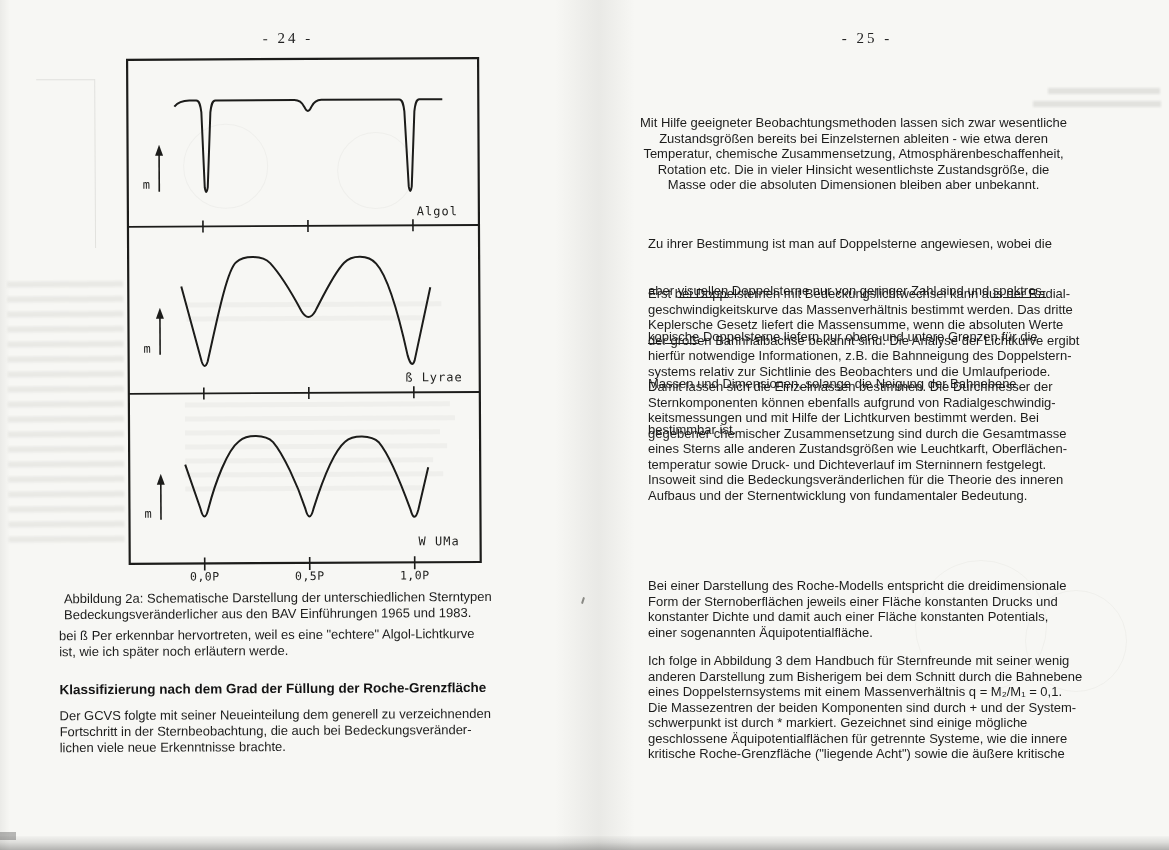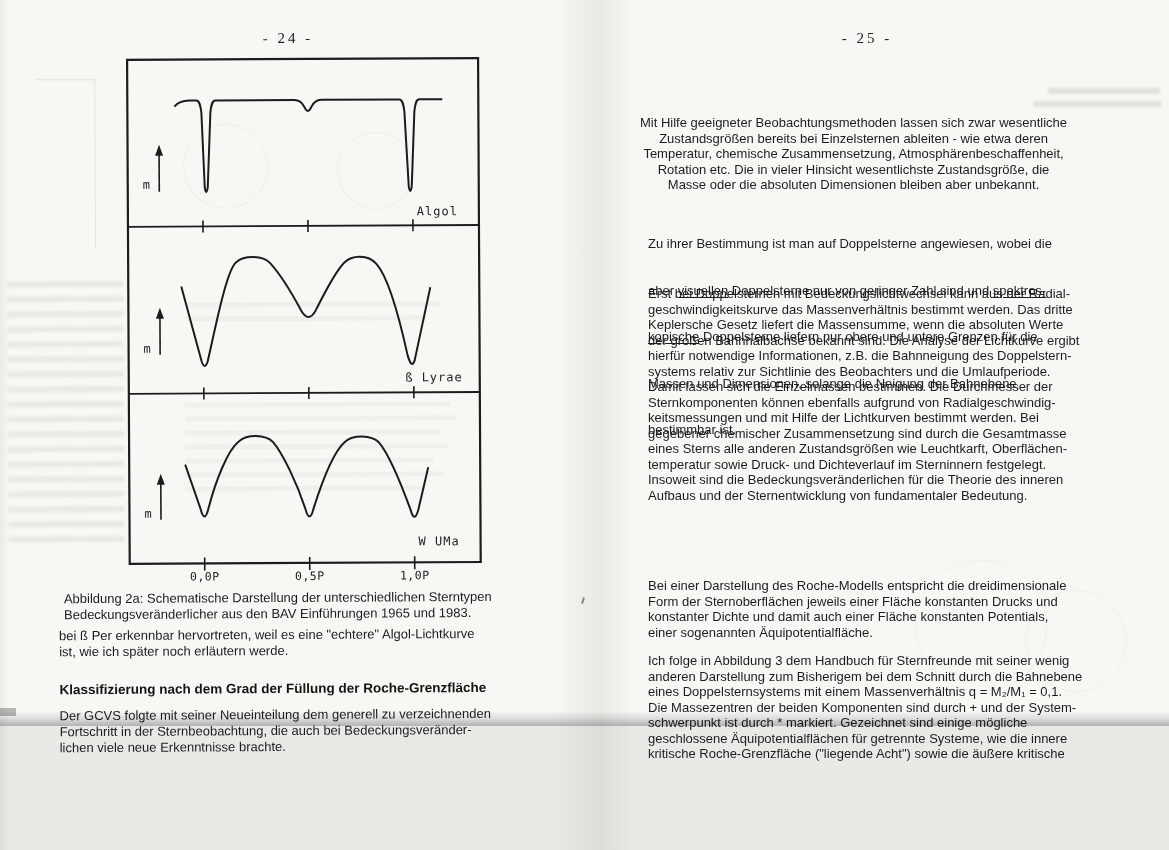--- a/index.html
+++ b/index.html
@@ -1,17 +1,17 @@
 <!DOCTYPE html>
 <html><head>
 <meta charset="utf-8">
 <style>
   html,body{margin:0;padding:0;}
   body{width:1169px;height:850px;overflow:hidden;background:#e9e9e6;}
-  .scan{position:relative;width:1169px;height:726px;background:#f7f7f4;
+  .scan{position:relative;width:1169px;height:850px;background:#f7f7f4;
         font-family:"Liberation Sans",sans-serif;color:#1d1d1c;}
   
   .page{position:absolute;top:0;height:850px;}
   .page-left{left:0;width:585px;transform:rotate(-0.3deg);transform-origin:50% 50%;}
   .page-right{left:585px;width:584px;background:transparent;}
   .page-num{position:absolute;width:120px;text-align:center;
             font-family:"Liberation Serif",serif;font-size:15px;letter-spacing:3px;color:#222;}
   
   .para,.cap{white-space:pre;font-size:13px;color:#1d1d1c;position:absolute;}
   .page-left .para,.page-left .cap{line-height:16px;}

